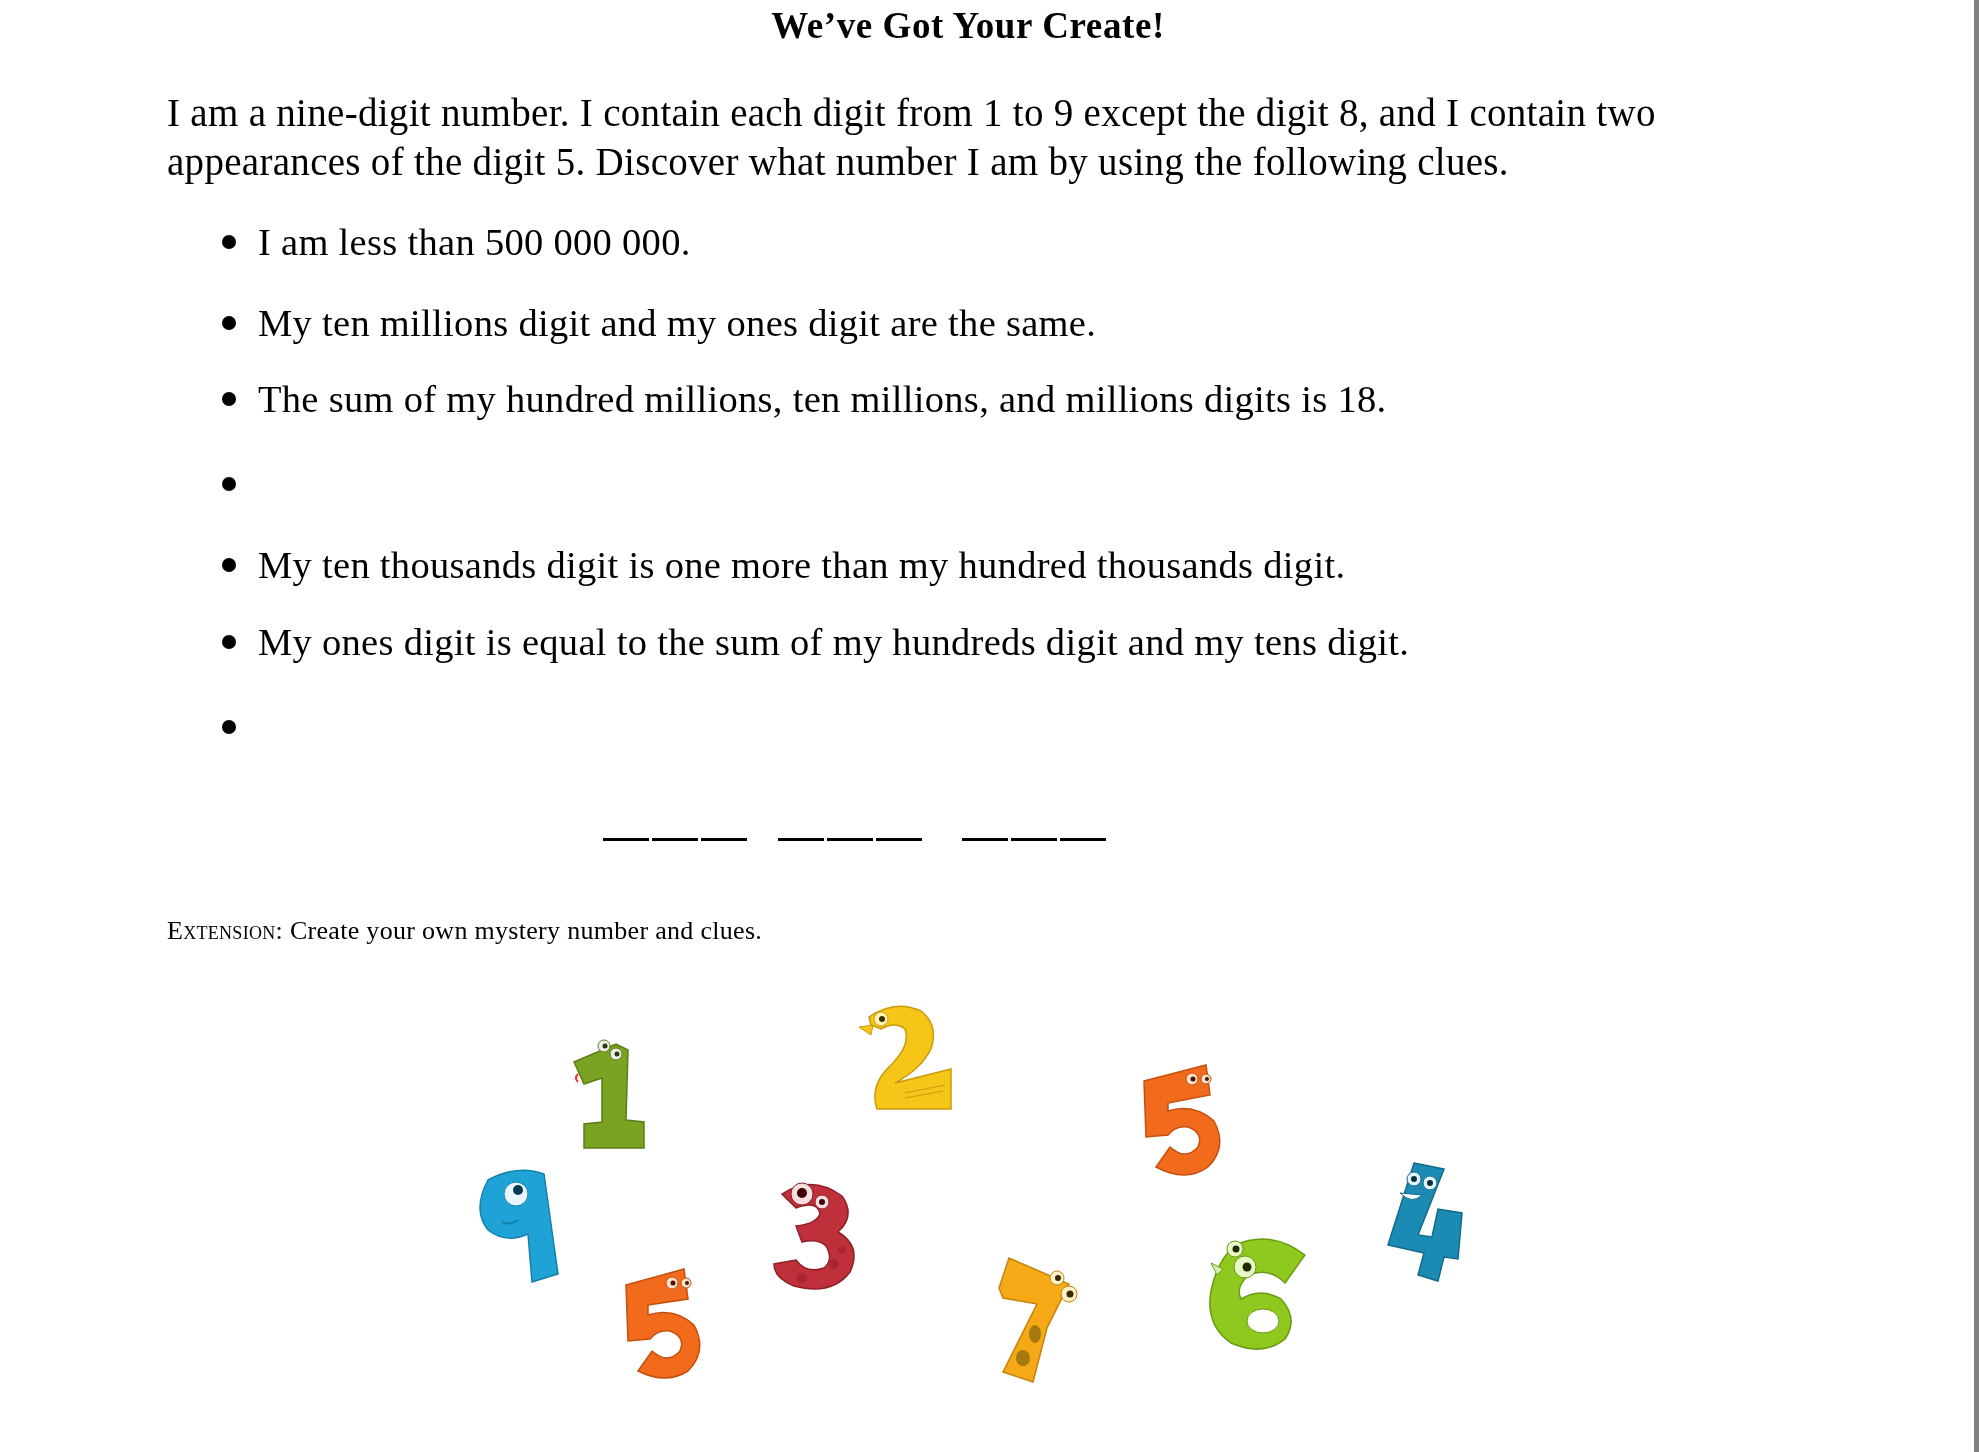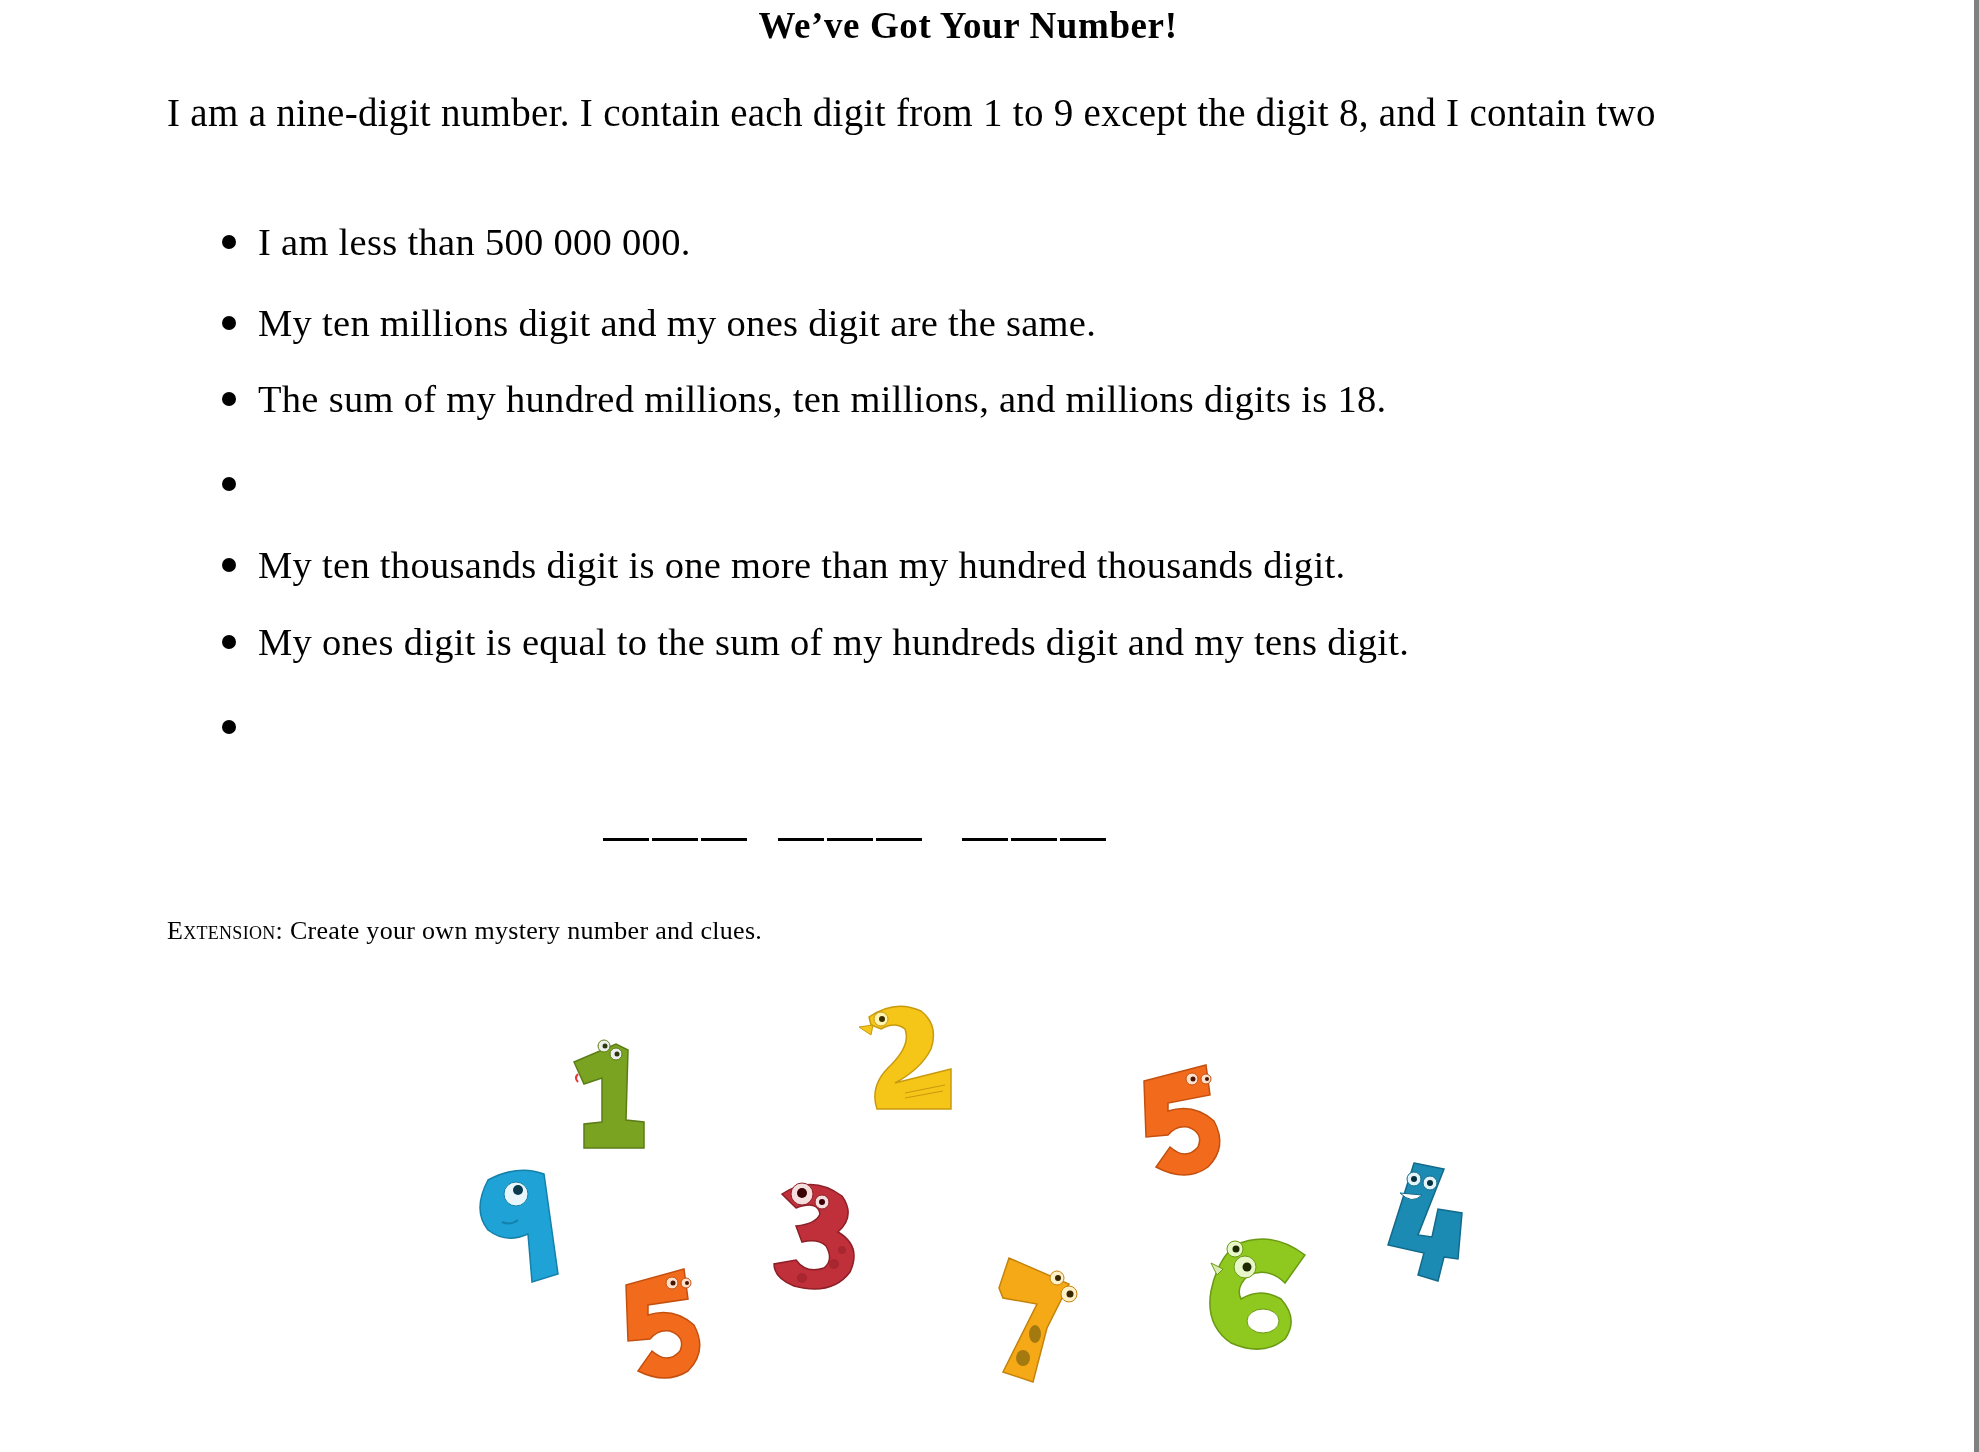--- a/index.html
+++ b/index.html
@@ -21,24 +21,25 @@
                font-family: "Liberation Serif", serif; font-size: 26px; letter-spacing: 0.3px; white-space: nowrap; }
   .sc { font-variant: small-caps; }
   .figure { position: absolute; }
   .figure svg { display: block; overflow: visible; }
 </style>
 </head>
 <body>
 
 <div class="page-edge"></div>
 
-<h1 class="title" style="margin:0;">We’ve Got Your Number!</h1>
+<h1 class="title" style="margin:0;">We’ve Got Your Create!</h1>
 
 <div class="intro">
   <div>I am a nine-digit number. I contain each digit from 1 to 9 except the digit 8, and I contain two</div>
+  <div>appearances of the digit 5. Discover what number I am by using the following clues.</div>
 </div>
 
 <ul class="clues">
   <li class="clue" style="top:220px"><span class="bullet"></span><span>I am less than 500 000 000.</span></li>
   <li class="clue" style="top:301px"><span class="bullet"></span><span>My ten millions digit and my ones digit are the same.</span></li>
   <li class="clue" style="top:377px"><span class="bullet"></span><span>The sum of my hundred millions, ten millions, and millions digits is 18.</span></li>
   <li class="clue" style="top:462px"><span class="bullet"></span></li>
   <li class="clue" style="top:543px"><span class="bullet"></span><span>My ten thousands digit is one more than my hundred thousands digit.</span></li>
   <li class="clue" style="top:620px"><span class="bullet"></span><span>My ones digit is equal to the sum of my hundreds digit and my tens digit.</span></li>
   <li class="clue" style="top:705px"><span class="bullet"></span></li>

